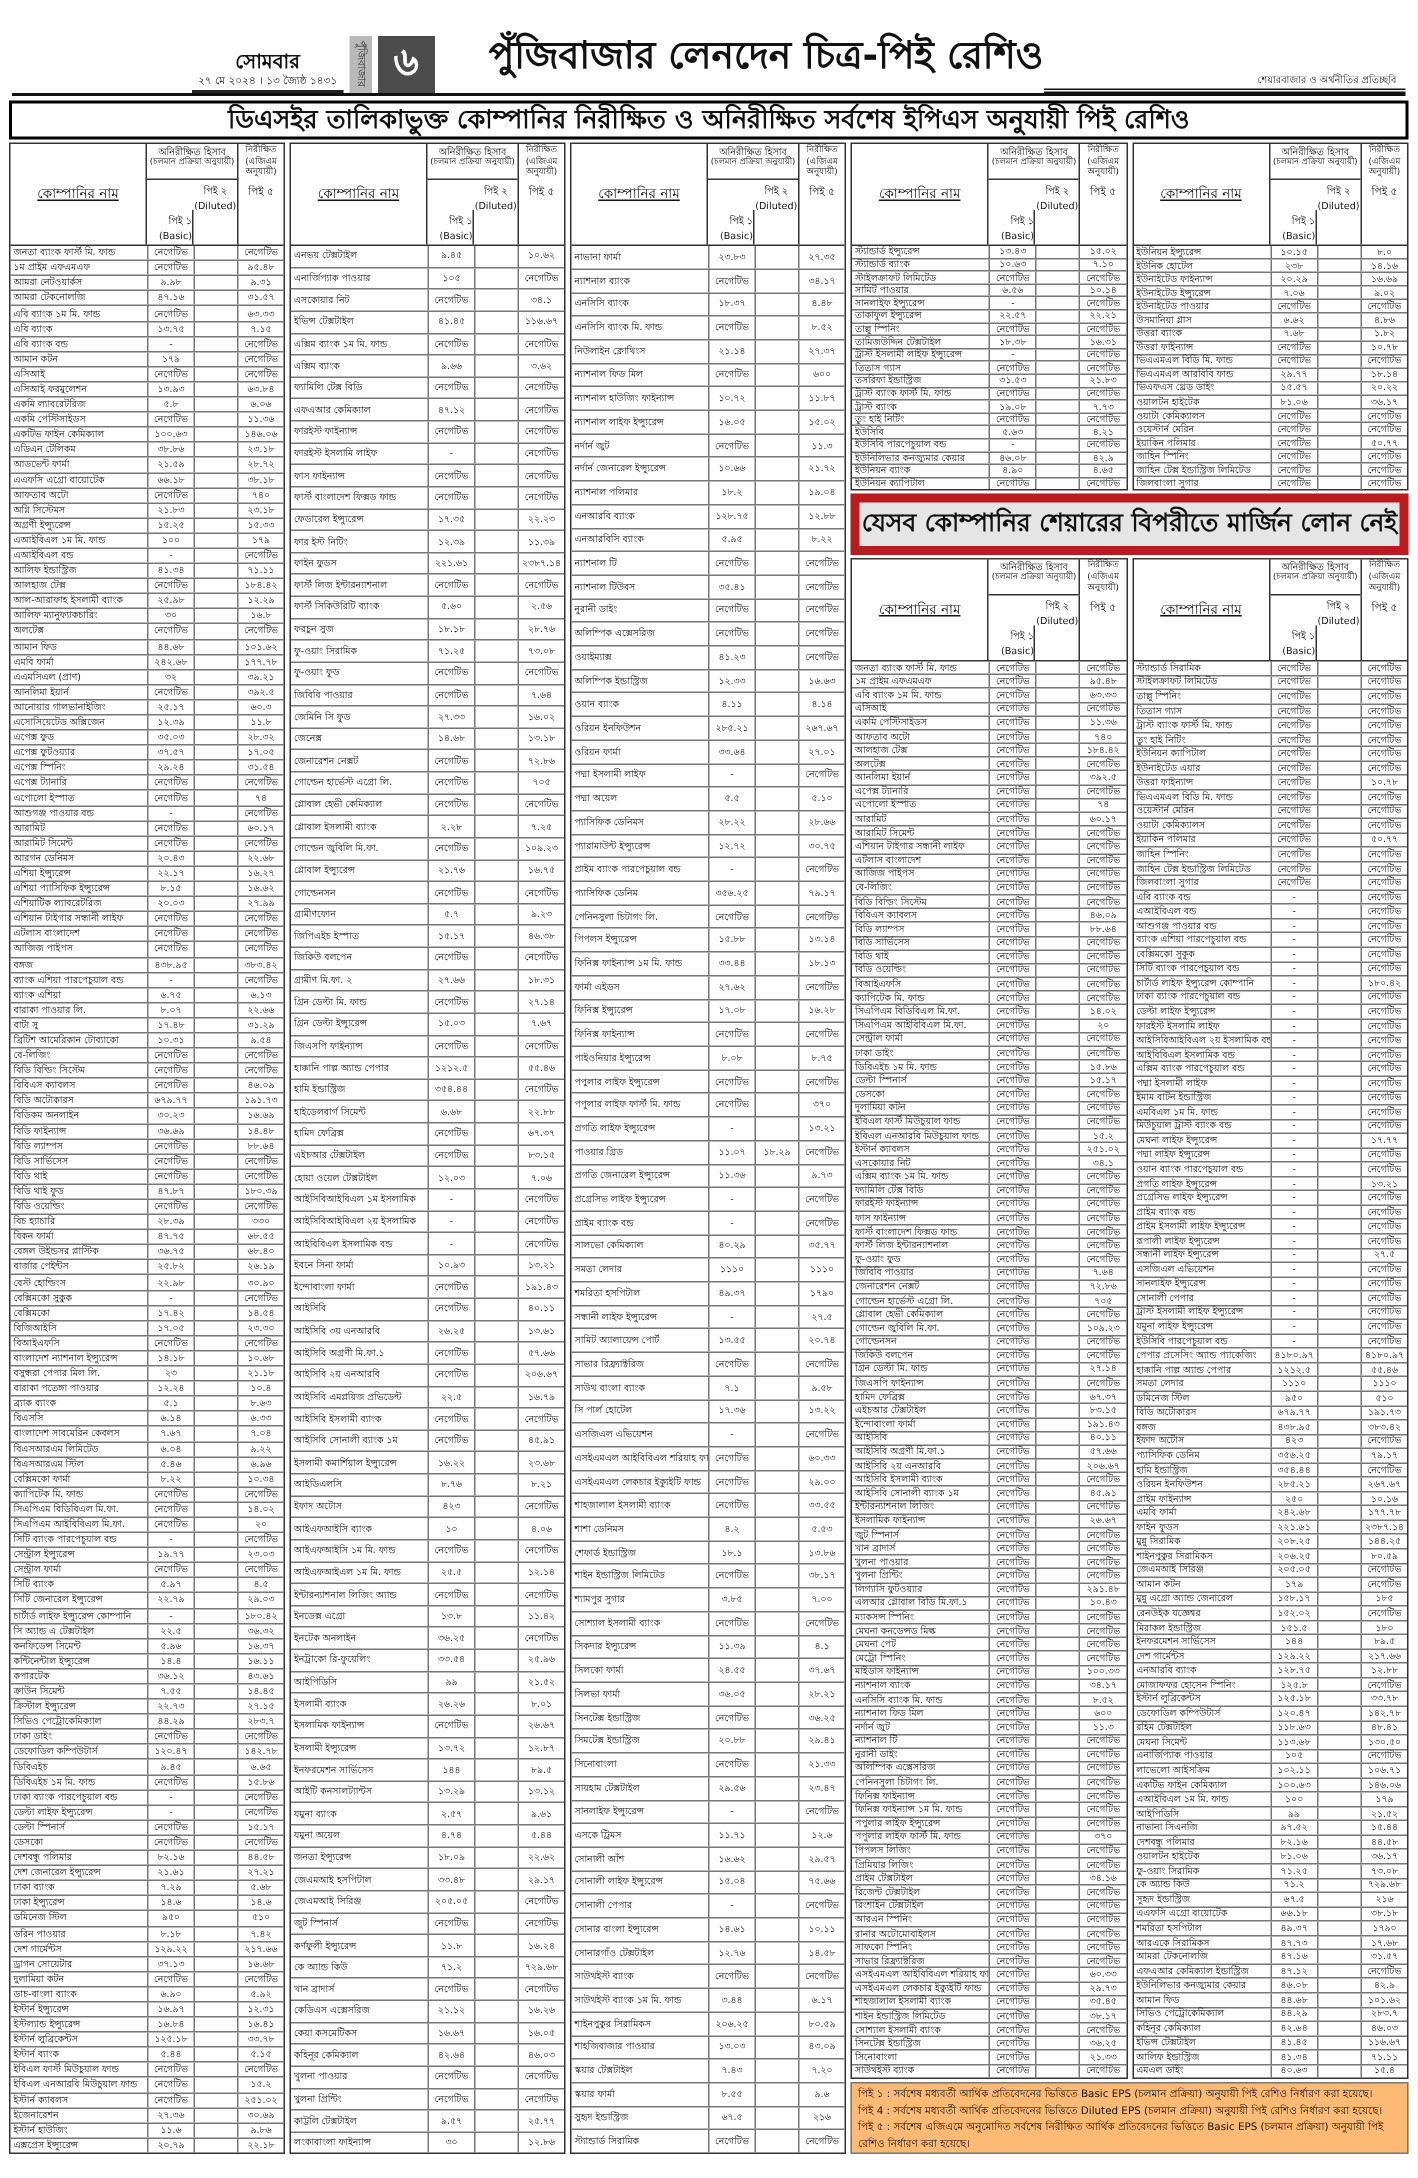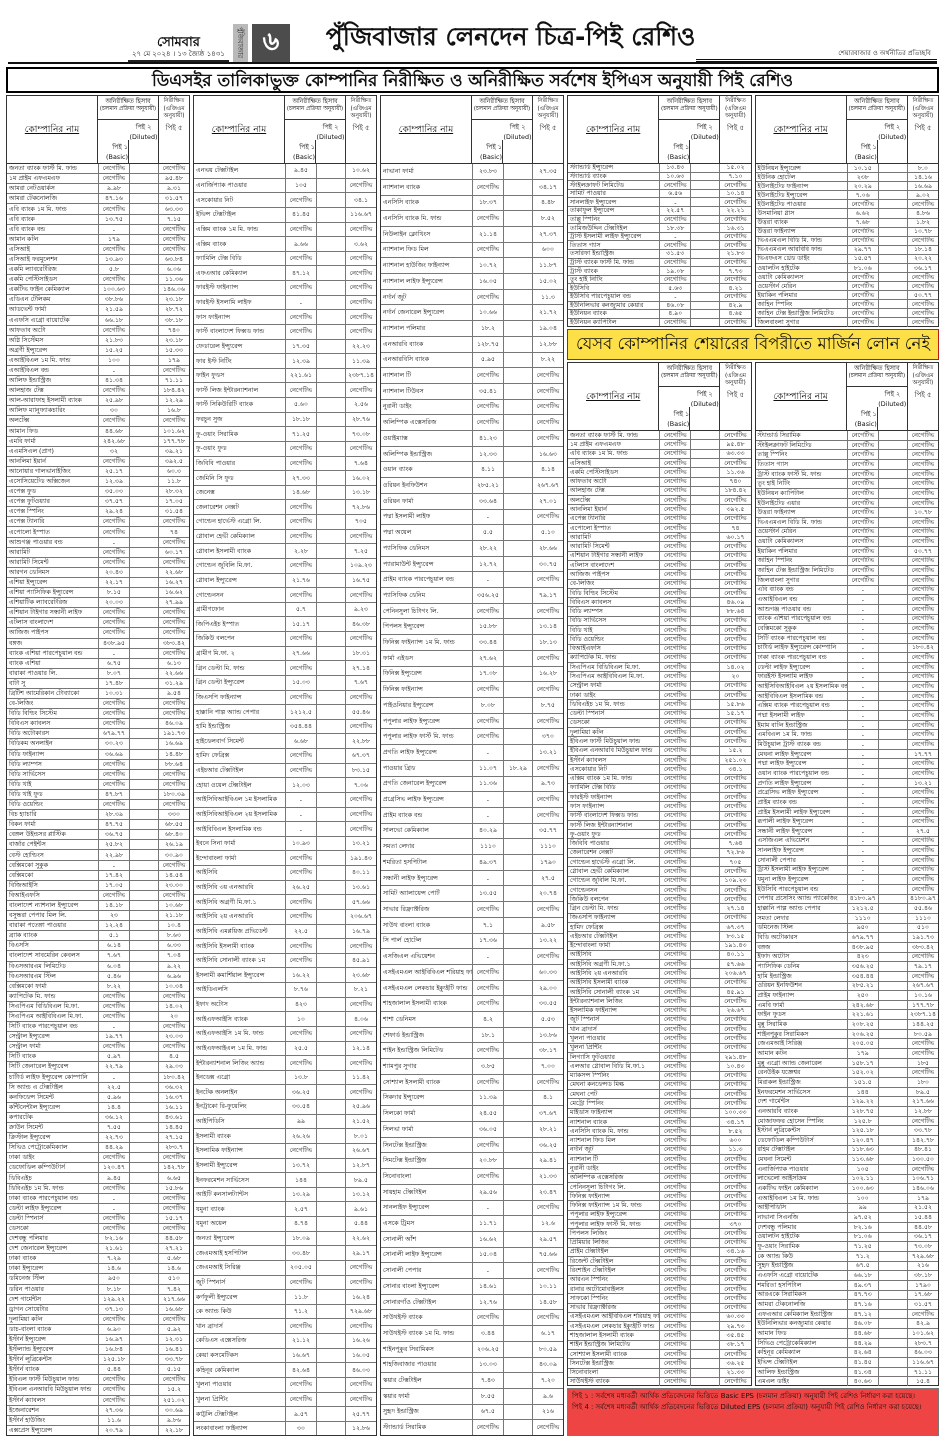--- a/index.html
+++ b/index.html
@@ -41,25 +41,25 @@
   
   .tbody{flex:1;display:flex;flex-direction:column;min-height:0;}
   .tr{flex:1;display:grid;grid-template-columns:50% 17% 16% 17%;border-top:1px solid #777;
       font-size:6.2px;align-items:center;min-height:0;}
   .tr:first-child{border-top:none;}
   .td{padding:0 2px;overflow:hidden;white-space:nowrap;}
   .td.v{text-align:center;border-left:1px solid #777;align-self:stretch;display:flex;align-items:center;justify-content:center;}
   
   .top-tables{display:flex;gap:3px;height:232px;flex:none;}
   .top-tables .unit{flex:1;}
-  .margin-headline{background:#fde047;border:1px solid #b91c1c;margin:2px 0;text-align:center;
-                   font-weight:normal;font-size:16.5px;padding:1px 0;flex:none;}
+  .margin-headline{background:#e5e5e5;border:6px solid #b91c1c;margin:2px 0;text-align:center;
+                   font-weight:bold;font-size:16.5px;padding:1px 0;flex:none;}
   .margin-tables{display:flex;gap:3px;flex:1;min-height:0;}
   .margin-tables .unit{flex:1;}
-  .footnotes{background:#ef4444;border:1px solid #777;margin-top:2px;padding:2px 4px;
+  .footnotes{background:#fdba74;border:1px solid #777;margin-top:2px;padding:2px 4px;
              font-size:6.9px;line-height:1.55;flex:none;height:48px;box-sizing:border-box;}
 </style>
 </head>
 <body>
 
 <div class="page">
 
   <div class="banner">
     <div class="banner-left">
       <div class="datebox">
@@ -3397,17 +3397,18 @@
                 <div class="td v"></div>
                 <div class="td v">১৫.৪</div>
               </div>
             </div>
         </div>
       </div>
 
       <div class="footnotes">
         <div>পিই ১ : সর্বশেষ মধ্যবর্তী আর্থিক প্রতিবেদনের ভিত্তিতে Basic EPS (চলমান প্রক্রিয়া) অনুযায়ী পিই রেশিও নির্ধারণ করা হয়েছে।</div>
         <div>পিই 4 : সর্বশেষ মধ্যবর্তী আর্থিক প্রতিবেদনের ভিত্তিতে Diluted EPS (চলমান প্রক্রিয়া) অনুযায়ী পিই রেশিও নির্ধারণ করা হয়েছে।</div>
+        <div>পিই ৫ : সর্বশেষ এজিএমে অনুমোদিত সর্বশেষ নিরীক্ষিত আর্থিক প্রতিবেদনের ভিত্তিতে Basic EPS (চলমান প্রক্রিয়া) অনুযায়ী পিই রেশিও নির্ধারণ করা হয়েছে।</div>
       </div>
     </div>
 
   </div>
 </div>
 
 </body></html>

